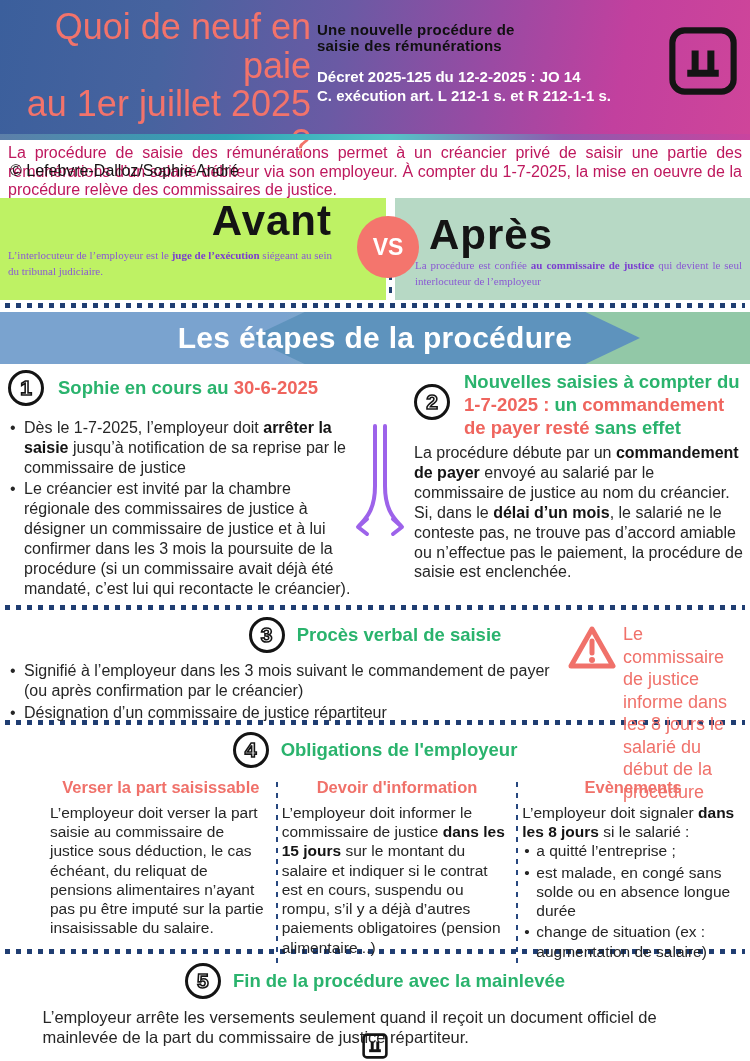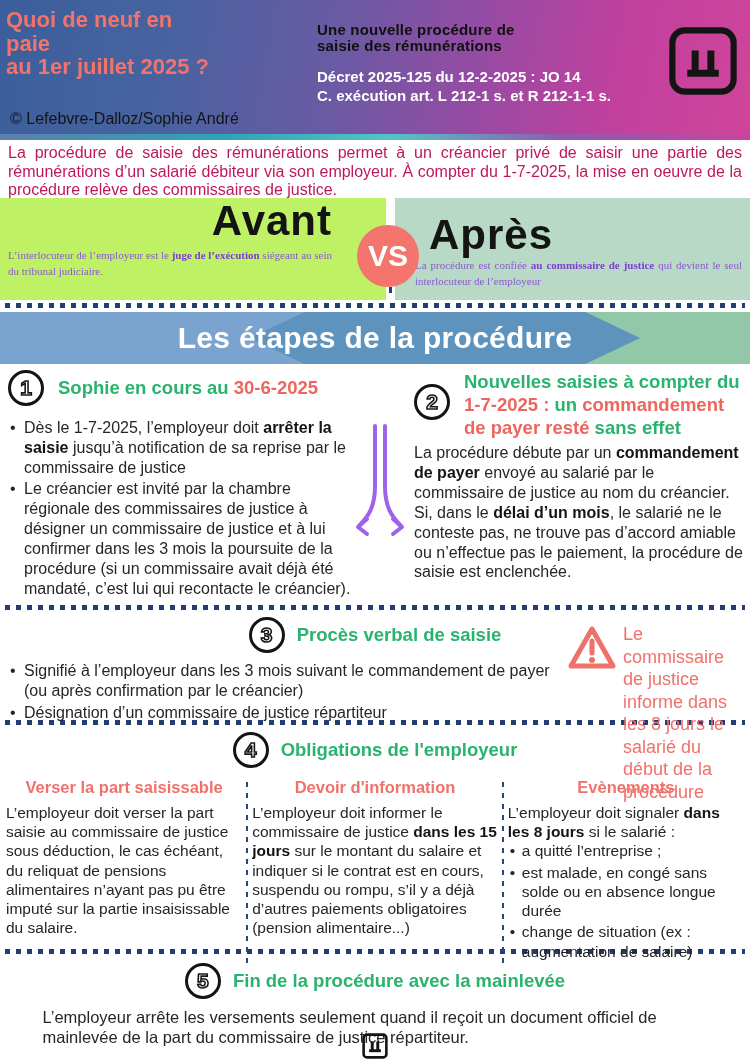--- a/index.html
+++ b/index.html
@@ -6,21 +6,21 @@
   body { background:#e8e8e8; font-family:"Liberation Sans", sans-serif; }
   .page { width:750px; height:1061px; margin:0 auto; background:#ffffff; overflow:hidden; position:relative; }
 
   
   .header { position:relative; height:140px;
     background:linear-gradient(100deg,#3b5f9c 0%,#47639f 22%,#6a5aa4 45%,#9a4aa3 65%,#c2409e 82%,#cf459a 100%);
     display:flex; }
   .header::after { content:""; position:absolute; left:0; bottom:0; width:100%; height:6px;
     background:linear-gradient(90deg,#5d7fa9 0%,#2ea4b5 30%,#54c4c7 52%,#8d5bae 75%,#c9449f 100%); }
   .header-left { width:315px; padding:8px 4px 0 6px; display:flex; flex-direction:column; }
-  .main-title { color:#f2736b; font-size:22px; font-weight:700; line-height:1.07; text-align:left; }
+  .main-title { color:#f2736b; font-size:36px; font-weight:400; line-height:1.07; text-align:right; }
   .credit { margin-top:auto; margin-bottom:12px; color:#141414; font-size:16px; font-weight:500; text-align:left; padding-left:4px; }
   .header-right { flex:1; padding:22px 6px 0 2px; }
   .subtitle { color:#101010; font-size:15px; font-weight:800; line-height:1.08; letter-spacing:0.2px; }
   .decree { margin-top:14px; color:#ffffff; font-size:15px; font-weight:700; line-height:1.25; }
   .logo-box { width:82px; padding:26px 10px 0 0; }
 
   
   .intro { padding:4px 8px 2px 8px; height:58px; }
   .intro p { color:#be185d; font-size:16px; font-weight:500; line-height:1.16; text-align:justify; }
 
@@ -29,22 +29,22 @@
   .before-box { width:386px; background:#bef264; padding:2px 54px 0 8px; }
   .comp-gap { width:9px; background:#ffffff; position:relative; }
   .comp-gap::after { content:""; position:absolute; left:3px; top:50px; bottom:4px; width:3px;
     background:repeating-linear-gradient(180deg,#21406f 0 6px,transparent 6px 13px); }
   .after-box { flex:1; background:#b7d9c5; padding:16px 8px 0 20px; }
   .before-title { font-size:42px; font-weight:800; color:#141414; text-align:right; line-height:1.0; letter-spacing:1px; }
   .after-title { font-size:42px; font-weight:800; color:#141414; text-align:left; line-height:1.0; letter-spacing:1px; padding-left:14px; }
   .comp-text { margin-top:6px; color:#8a5ad3; font-size:11px; line-height:1.45;font-family:Liberation Serif, serif; }
   .after-box .comp-text { text-align:justify; margin-top:2px; }
   .comp-text b { color:#7b3fd0; }
-  .vs-badge { position:absolute; left:357px; top:27px; width:62px; height:62px; border-radius:50%;
-    background:#f4756d; color:#ffffff; font-size:30px; font-weight:800;
+  .vs-badge { position:absolute; left:357px; top:18px; width:62px; height:62px; border-radius:50%;
+    background:#f4756d; color:#ffffff; font-size:23px; font-weight:800;
     display:flex; align-items:center; justify-content:center; z-index:2; }
 
   
   .dotted-sep { height:5px; margin:3px 5px;
     background:repeating-linear-gradient(90deg,#203e72 0 5px,transparent 5px 11px); }
 
   
   .banner { position:relative; height:52px; margin-top:4px;
     background:linear-gradient(90deg,#7aa3cf 0%,#7aa3cf 38%,#92c8a7 62%,#92c8a7 100%); overflow:hidden; }
   .banner-hex { position:absolute; left:250px; top:0; width:390px; height:100%; background:#5e93bd;
@@ -80,21 +80,21 @@
   
   .step3 { position:relative; height:104px; padding:4px 8px 0 8px; }
   .step3 .step-head { justify-content:center; margin-bottom:8px; gap:12px; }
   .step3 ul { width:565px; }
   .warning { position:absolute; right:4px; top:10px; width:180px; display:flex; gap:5px; }
   .warning-text { color:#f0716a; font-size:18px; line-height:1.25; font-weight:500; }
 
   
   .step4 { height:218px; padding:4px 6px 0 6px; }
   .step4 .step-head { justify-content:center; margin-bottom:10px; gap:12px; }
-  .s4cols { display:grid; grid-template-columns:1fr 2px 1.04fr 2px 1fr; gap:0 4px; }
+  .s4cols { display:grid; grid-template-columns:1fr 2px 1.04fr 2px 1fr; gap:0 4px;margin-left:44px; }
   .vsep { background:repeating-linear-gradient(180deg,#27477f 0 5px,transparent 5px 11px); margin-top:4px; }
   .s4col h4 { color:#f0716a; font-size:16.5px; font-weight:800; text-align:center; margin-bottom:6px; }
   .s4col .body-text { font-size:15.5px; line-height:1.24; }
   .s4col ul.plain li { padding-left:14px; }
 
   
   .step5 { height:72px; padding:6px 8px 0 8px; }
   .step5 .step-head { justify-content:center; margin-bottom:8px; gap:12px; }
   .step5 .body-text { width:665px; margin:0 auto; font-size:16.5px; }
 

